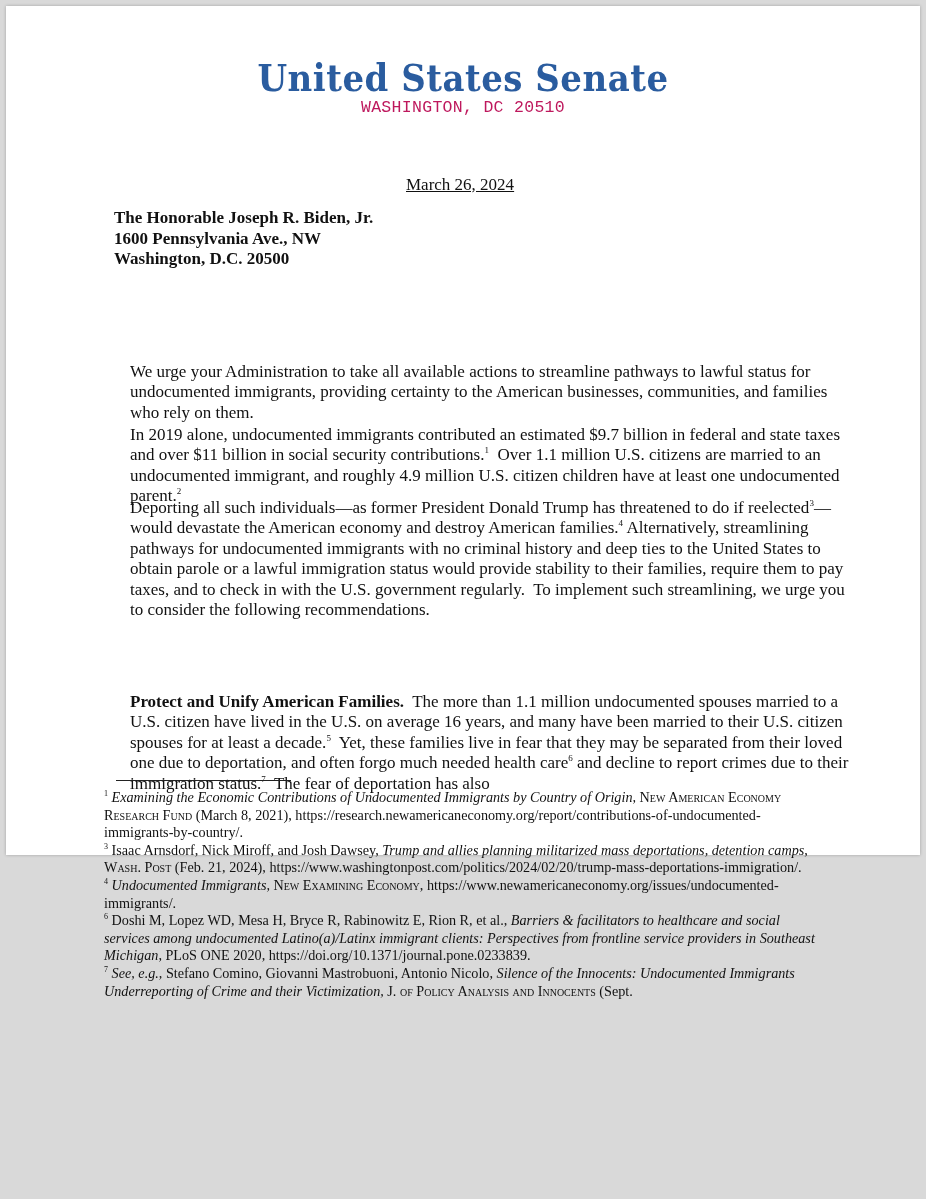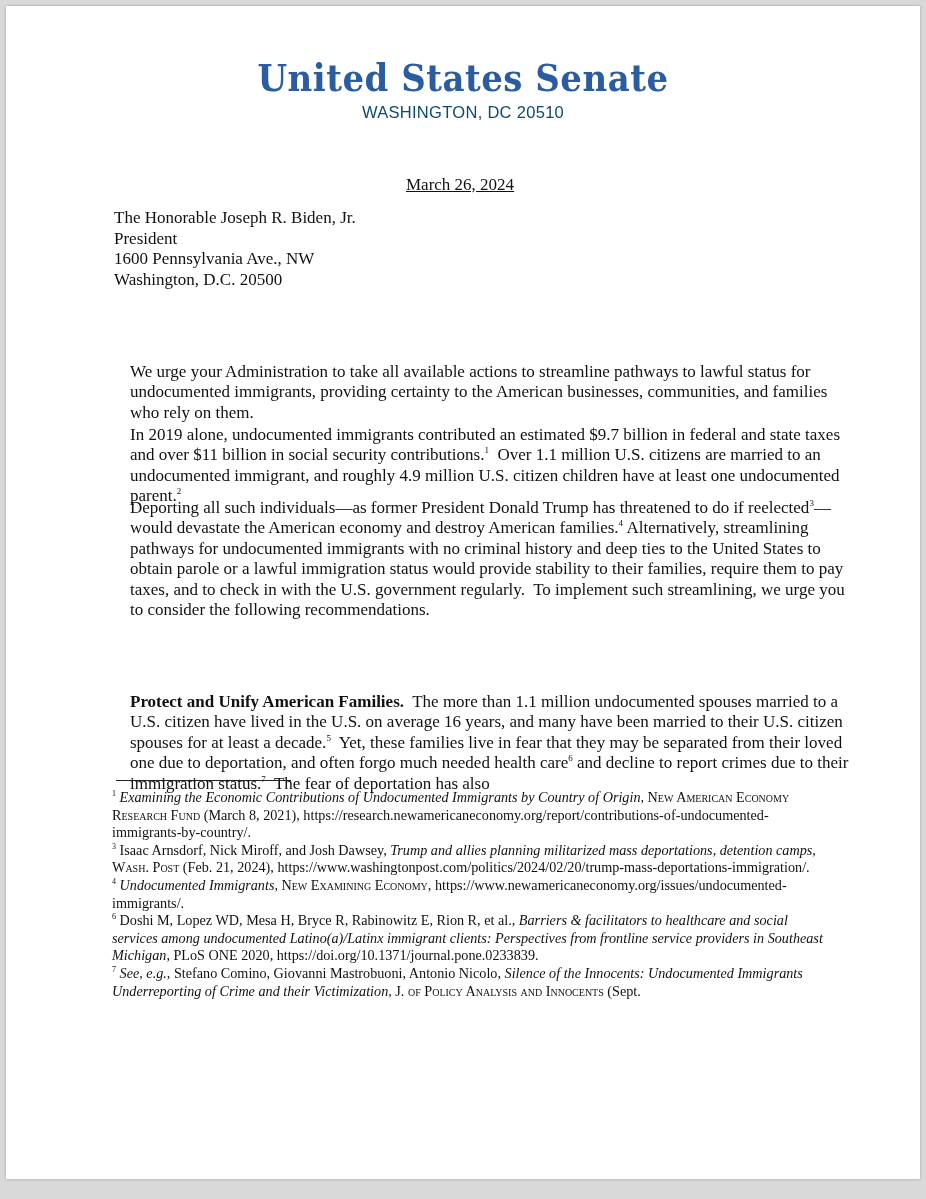--- a/index.html
+++ b/index.html
@@ -4,84 +4,82 @@
 <style>
   html, body { margin: 0; padding: 0; }
   body {
     width: 926px; height: 1199px; overflow: hidden;
     background: #d9d9d9;
     font-family: "Liberation Serif", "DejaVu Serif", serif;
     color: #111;
   }
   .page {
     position: absolute; left: 6px; top: 6px;
-    width: 914px; height: 1173px;
+    width: 914px; height: 849px;
     background: #ffffff;
     box-shadow: 0 0 3px rgba(0,0,0,0.25);
   }
   .letterhead {
     position: absolute; left: 0; width: 914px; top: 52px; text-align: center;
   }
   .senate-title {
     font-family: "DejaVu Serif", "Liberation Serif", serif;
     font-weight: bold;
     font-size: 34px;
     color: #2a5c9f;
     letter-spacing: 0.5px;
     line-height: 40px;
     transform: scaleY(1.08);
   }
   .senate-address {
-    font-family: Liberation Sans, sans-serif;
+    font-family: Liberation Mono, monospace;
     font-size: 16.5px;
-    color: #0c4a6e;
-    margin-top: 5px;
+    color: #be185d;
     letter-spacing: 0.3px;
   }
   .body-text {
     position: absolute; left: 108px; width: 720px;
     font-size: 17px; line-height: 20.4px;
   }
   .date { position: absolute; left: 400px; top: 169px; font-size: 17px; text-decoration: underline; }
   .addr { top: 202px; }
-  .addr div { height: 20.5px; }
+  .addr div { height: 20.5px; font-weight: bold; }
   .salutation { top: 309px; }
   .p1 { top: 340px; }
   .p2 { top: 403px; }
   .p3 { top: 476px; }
   .p4 { top: 670px; }
   p { margin: 16px; }
   sup { font-size: 9px; vertical-align: 7px; line-height: 0; }
   .rule {
     position: absolute; left: 110px; top: 774px; width: 175px; height: 1px;
     background: #222;
   }
   .footnotes {
-    position: absolute; left: 106px; top: 783px; width: 720px;
+    position: absolute; left: 98px; top: 783px; width: 720px;
     font-size: 14.2px; line-height: 17.6px;
   }
   .fn { margin: 0; }
   .fn sup { font-size: 8px; vertical-align: 6px; }
   .sc { font-variant: small-caps; }
 </style>
 </head>
 <body>
 
 <div class="page">
 
   <div class="letterhead">
     <div class="senate-title">United States Senate</div>
     <div class="senate-address">WASHINGTON, DC 20510</div>
   </div>
 
   <div class="date">March 26, 2024</div>
 
   <div class="body-text addr">
     <div>The Honorable Joseph R. Biden, Jr.</div>
-    <div>President</div>
     <div>1600 Pennsylvania Ave., NW</div>
     <div>Washington, D.C. 20500</div>
   </div>
 
 
   <p class="body-text p1">We urge your Administration to take all available actions to streamline pathways to lawful status for undocumented immigrants, providing certainty to the American businesses, communities, and families who rely on them.</p>
 
   <p class="body-text p2"><span>In 2019 alone, undocumented immigrants contributed an estimated $9.7 billion in federal and state taxes and over $11 billion in social security contributions.</span><sup>1</sup><span style="white-space:pre-wrap">  Over 1.1 million U.S. citizens are married to an undocumented immigrant, and roughly 4.9 million U.S. citizen children have at least one undocumented parent.</span><sup>2</sup></p>
 
   <p class="body-text p3"><span>Deporting all such individuals—as former President Donald Trump has threatened to do if reelected</span><sup>3</sup><span>—would devastate the American economy and destroy American families.</span><sup>4</sup><span style="white-space:pre-wrap"> Alternatively, streamlining pathways for undocumented immigrants with no criminal history and deep ties to the United States to obtain parole or a lawful immigration status would provide stability to their families, require them to pay taxes, and to check in with the U.S. government regularly.  To implement such streamlining, we urge you to consider the following recommendations.</span></p>

